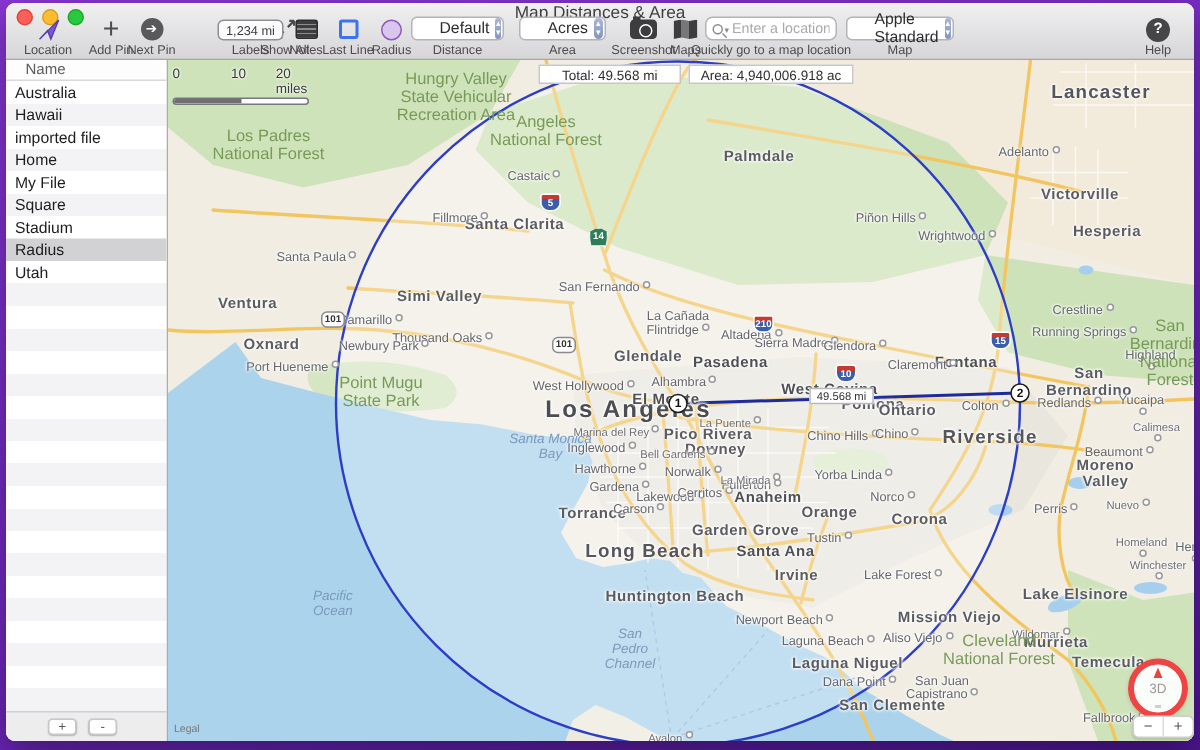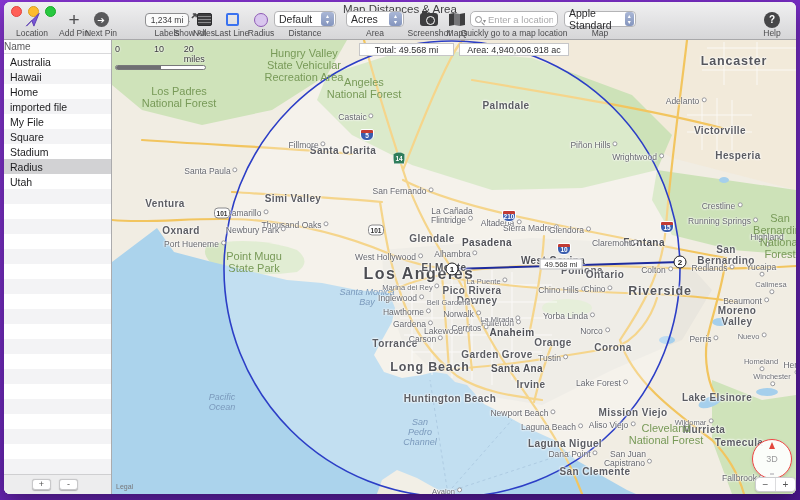--- a/index.html
+++ b/index.html
@@ -34,40 +34,40 @@
   .camic { width:18px; height:13px; background:#3d3d3f; border-radius:3px; position:relative; }
   .camic::before { content:""; position:absolute; left:5.5px; top:3px; width:7px; height:7px;
     border:1.5px solid #fff; border-radius:50%; }
   .camic::after { content:""; position:absolute; left:2px; top:-2px; width:5px; height:3px; background:#3d3d3f; }
   .mapsic { width:16px; height:13px;
     background:linear-gradient(90deg,#3d3d3f 0 33%,#77777a 33% 66%,#3d3d3f 66% 100%);
     clip-path:polygon(0 8%,33% 0,66% 8%,100% 0,100% 92%,66% 100%,33% 92%,0 100%); }
   .helpic { width:16px; height:16px; border-radius:50%; background:#464648; color:#fff;
     font-size:10px; font-weight:bold; display:flex; align-items:center; justify-content:center; }
   .popup { height:16px; background:#fff; border:1px solid #b4b4b6; border-radius:4px;
-    display:flex; align-items:center; font-size:10.5px; color:#2c2c2e; padding-left:4px;
+    display:flex; align-items:center; font-size:10.5px; color:#2c2c2e; padding-left:18px;
     justify-content:space-between; width:100%; }
   .caret { width:13px; height:14px; margin:0 1px 0 4px; border-radius:3px;
     background:linear-gradient(#aab7d6,#8495be); color:#fff; font-size:6px; line-height:6px;
     display:flex; flex-direction:column; align-items:center; justify-content:center; }
   .searchwrap { width:100%; height:16px; background:#fff; border:1px solid #b4b4b6;
     border-radius:5px; display:flex; align-items:center; padding:0 4px; }
   .magic { width:7px; height:7px; border:1.4px solid #8d8d8f; border-radius:50%; position:relative; flex:0 0 auto; }
   .magic::after { content:""; position:absolute; left:5px; top:6px; width:3.5px; height:1.4px;
     background:#8d8d8f; transform:rotate(45deg); }
   .magcaret { font-size:6px; color:#8d8d8f; margin:2px 2px 0 1px; }
   .searchwrap input { border:none; outline:none; flex:1; font-size:9.5px; color:#333; min-width:0;
     font-family:"Liberation Sans",sans-serif; background:transparent; }
   .searchwrap input::placeholder { color:#a9a9ab; }
 
   
   #sidebar { position:absolute; left:0; top:38px; bottom:0; width:108px; background:#fff;
     border-right:1px solid #ababad; z-index:40; display:flex; flex-direction:column; }
   #sbheader { height:14px; border-bottom:1px solid #d9d9db; font-size:10px; color:#5a5a5c;
-    padding-left:0; display:flex; align-items:center; background:#fdfdfd; flex:0 0 auto; }
+    padding-left:13px; display:flex; align-items:center; background:#fdfdfd; flex:0 0 auto; }
   #rows { flex:1; overflow:hidden;
     background:repeating-linear-gradient(to bottom,#fff 0 15px,#f3f3f5 15px 30px); }
   .srow { height:15px; font-size:10.5px; color:#1d1d1f; padding-left:6px; display:flex; align-items:center; }
   .srow.sel { background:#d2d2d4; }
   #sbfooter { flex:0 0 20px; background:#ededee; border-top:1px solid #cfcfd1;
     display:flex; align-items:center; gap:8px; padding-left:28px; }
   .sbbtn { width:19px; height:11px; background:#fff; border:.5px solid #c8c8ca; border-radius:3px;
     box-shadow:0 .5px 1px rgba(0,0,0,.25); font-size:9px; color:#555; line-height:9px;
     display:flex; align-items:center; justify-content:center; }
 
@@ -105,21 +105,21 @@
     border:.5px solid #c6c6c8; font-size:9px; color:#2e2e30; display:flex; align-items:center;
     justify-content:center; z-index:20; padding:0 6px; }
   #scale { position:absolute; left:3px; top:4px; z-index:20; width:100px; }
   #scalelabels { display:flex; font-size:9px; color:#3a3a3c; text-shadow:0 0 2px #fff,0 0 2px #fff; }
   #scalelabels span:nth-child(1){ width:42px; } #scalelabels span:nth-child(2){ width:32px; }
   #scalebar { margin-top:1px; width:91px; height:5px; border:1px solid #77777a; border-radius:3px;
     background:#fdfdfd; overflow:hidden; }
   #scalefill { width:45px; height:100%; background:#6f6f72; }
   #legal { position:absolute; left:4px; bottom:4px; font-size:7px; color:#77777a; z-index:20; }
   #compass { position:absolute; left:640px; top:399px; width:40px; height:40px; border-radius:50%;
-    background:rgba(255,255,255,.92); border:1px solid #ef4444; z-index:20;
+    background:rgba(255,255,255,.92); border:4px solid #ef4444; z-index:20;
     display:flex; align-items:center; justify-content:center; font-size:9px; color:#9a9a9c;
     box-shadow:0 1px 3px rgba(0,0,0,.15); }
   #compass::before { content:""; position:absolute; top:2px; left:50%; transform:translateX(-50%);
     border-left:3.5px solid transparent; border-right:3.5px solid transparent; border-bottom:7px solid #e2483d; }
   #compass::after { content:""; position:absolute; bottom:3px; left:50%; transform:translateX(-50%);
     width:4px; height:2px; background:#cfcfd1; }
   #zoombtns { position:absolute; left:643px; top:437px; width:41px; height:15px; background:#fff;
     border:.5px solid #cdcdcf; border-radius:4px; display:flex; z-index:20;
     box-shadow:0 1px 2px rgba(0,0,0,.15); }
   #zoombtns div { flex:1; display:flex; align-items:center; justify-content:center;
@@ -244,22 +244,22 @@
         </span>
       <span class="cap">Help</span>
     </div>
   </div>
 
   <div id="sidebar">
     <div id="sbheader">Name</div>
     <div id="rows">
         <div class="srow">Australia</div>
         <div class="srow">Hawaii</div>
+        <div class="srow">imported file</div>
         <div class="srow">Home</div>
-        <div class="srow">imported file</div>
         <div class="srow">My File</div>
         <div class="srow">Square</div>
         <div class="srow">Stadium</div>
         <div class="srow sel">Radius</div>
         <div class="srow">Utah</div>
       </div>
     <div id="sbfooter">
       <span class="sbbtn">+</span>
       <span class="sbbtn">-</span>
     </div>

